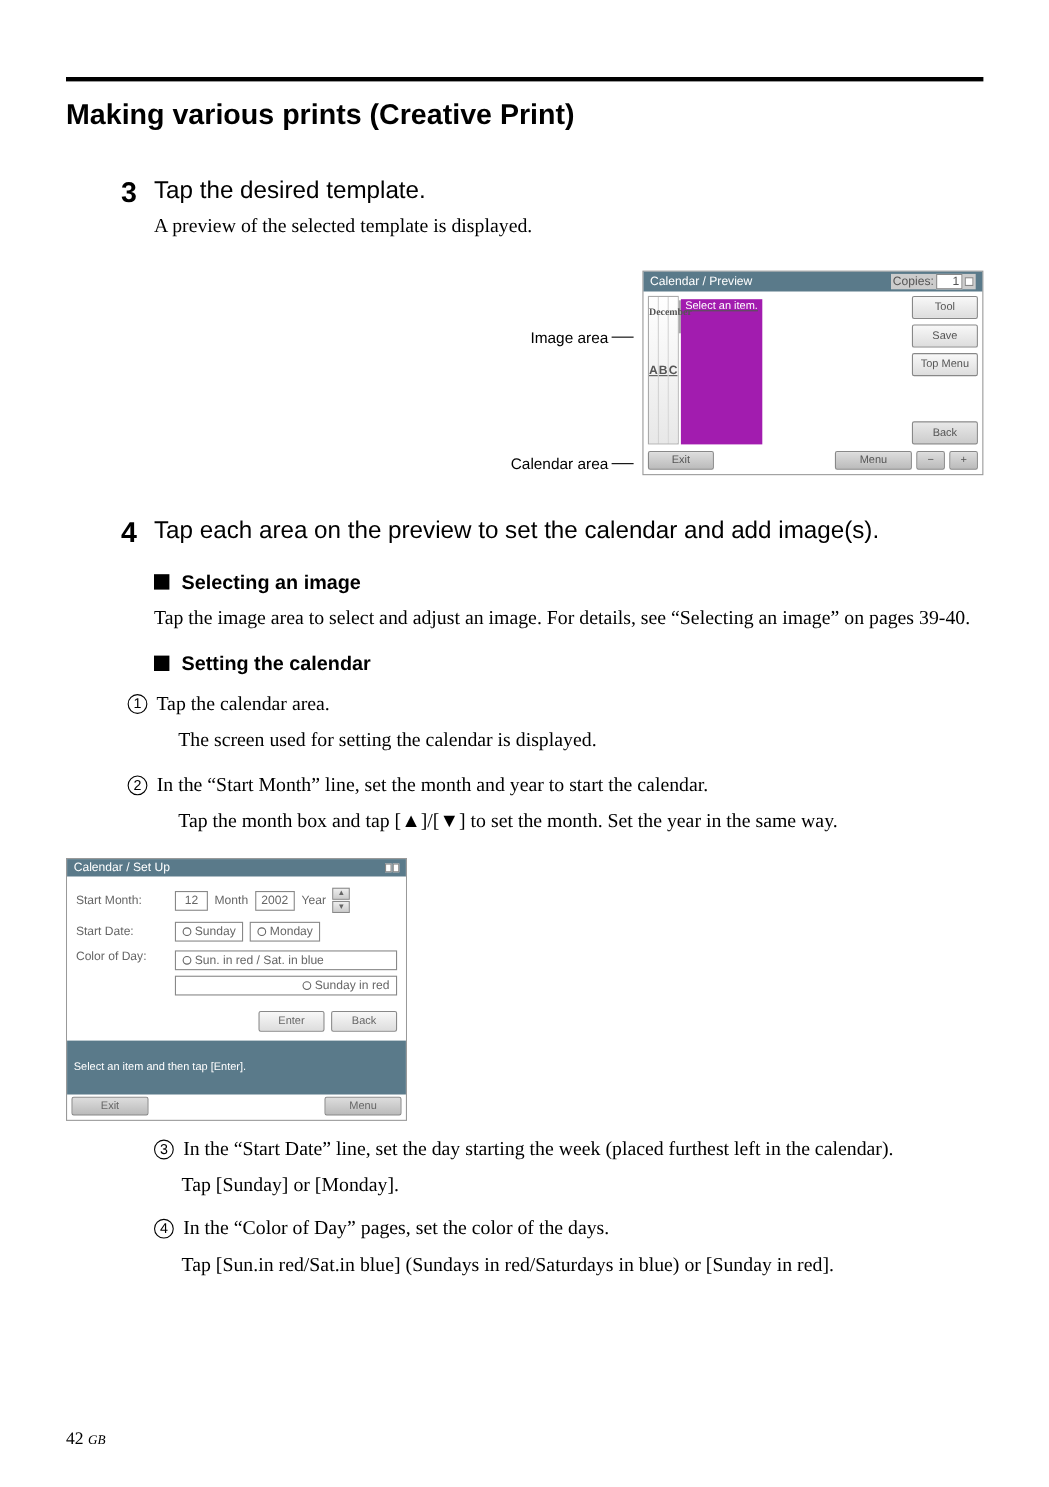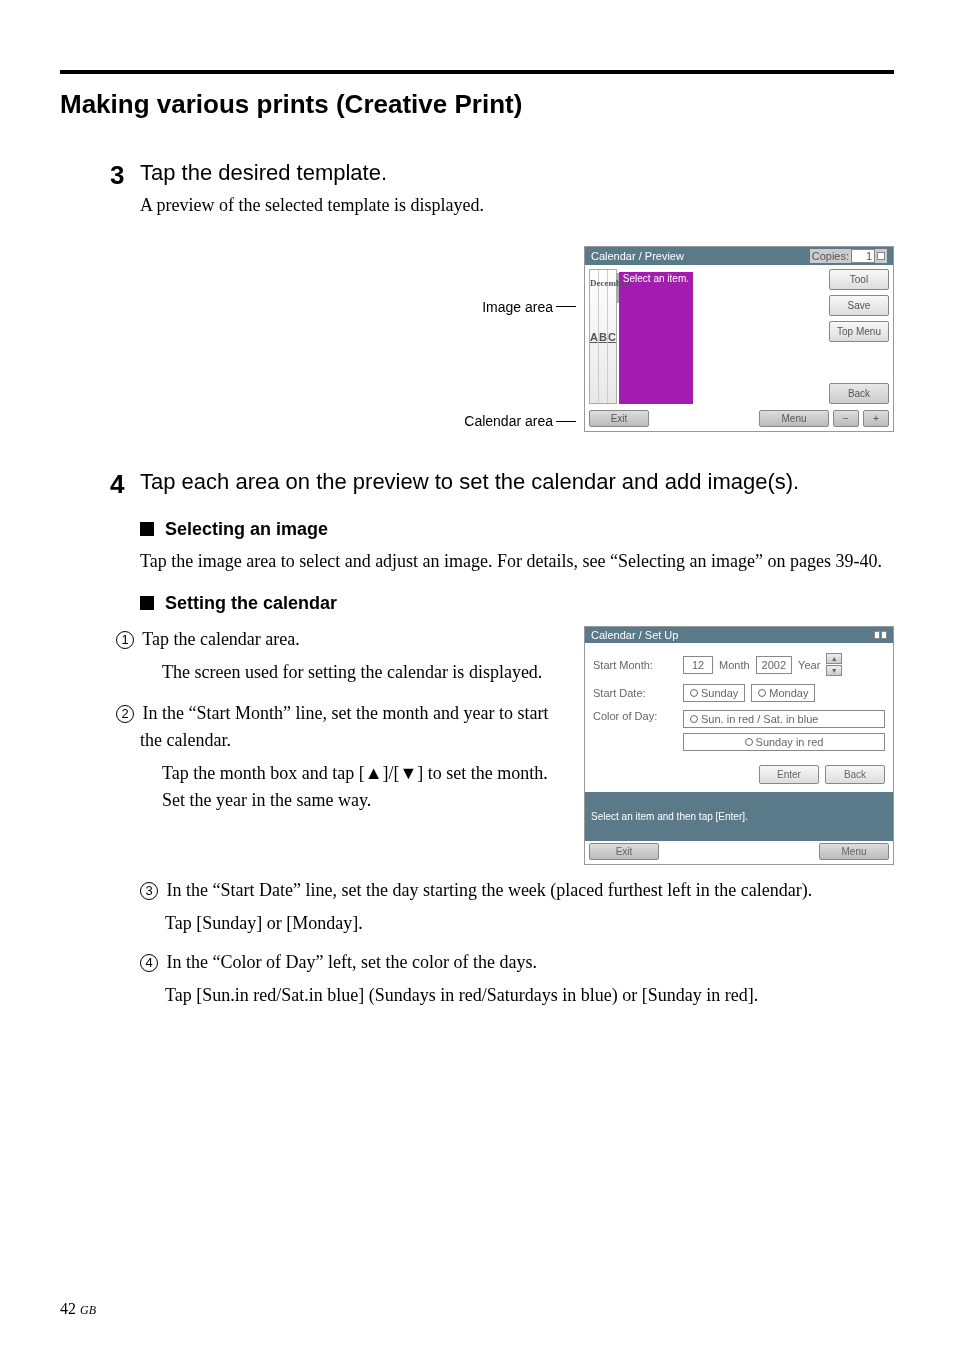--- a/index.html
+++ b/index.html
@@ -79,20 +79,21 @@
     .indent-continue {
       margin-left: 105px;
       font-size: 18px;
       line-height: 1.5;
       margin-top: 6px;
     }
     .two-col {
       display: flex;
       gap: 20px;
       margin-top: 12px;
+      flex-direction: column;
     }
     .two-col .left { flex: 1; }
     .left-text-block { margin-left: 80px; font-size: 18px; line-height: 1.5; }
     .left-text-block .circled-num { margin-left: -24px; }
 
     
     .preview-figure {
       display: flex;
       justify-content: flex-end;
       align-items: center;
@@ -421,21 +422,21 @@
             <span>Monday</span>
           </span>
       </div>
       <div class="setup-row" style="align-items:flex-start">
         <span class="setup-label">Color of Day:</span>
         <div style="flex:1; display:flex; flex-direction:column; gap:5px;">
           <div class="setup-opt">
               <span class="radio-dot"></span>
               <span>Sun. in red / Sat. in blue</span>
             </div>
-          <div class="setup-opt" style="justify-content:center">
+          <div class="setup-opt" style="justify-content:flex-end">
               <span class="radio-dot"></span>
               <span>Sunday in red</span>
             </div>
         </div>
       </div>
       <div class="setup-footer-btns">
         <div class="cal-btn">Enter</div>
         <div class="cal-btn">Back</div>
       </div>
     </div>
@@ -449,19 +450,19 @@
 </div>
 
 <div class="numbered-item">
   <span class="circled-num">3</span>
   <span>In the “Start Date” line, set the day starting the week (placed furthest left in the calendar).</span>
 </div>
 <div class="indent-continue">Tap [Sunday] or [Monday].</div>
 
 <div class="numbered-item">
   <span class="circled-num">4</span>
-  <span>In the “Color of Day” left, set the color of the days.</span>
+  <span>In the “Color of Day” pages, set the color of the days.</span>
 </div>
 <div class="indent-continue">Tap [Sun.in red/Sat.in blue] (Sundays in red/Saturdays in blue) or [Sunday in red].</div>
 
 <div class="page-num">
   <span>42</span> <span class="gb">GB</span>
 </div>
 
 </body></html>

